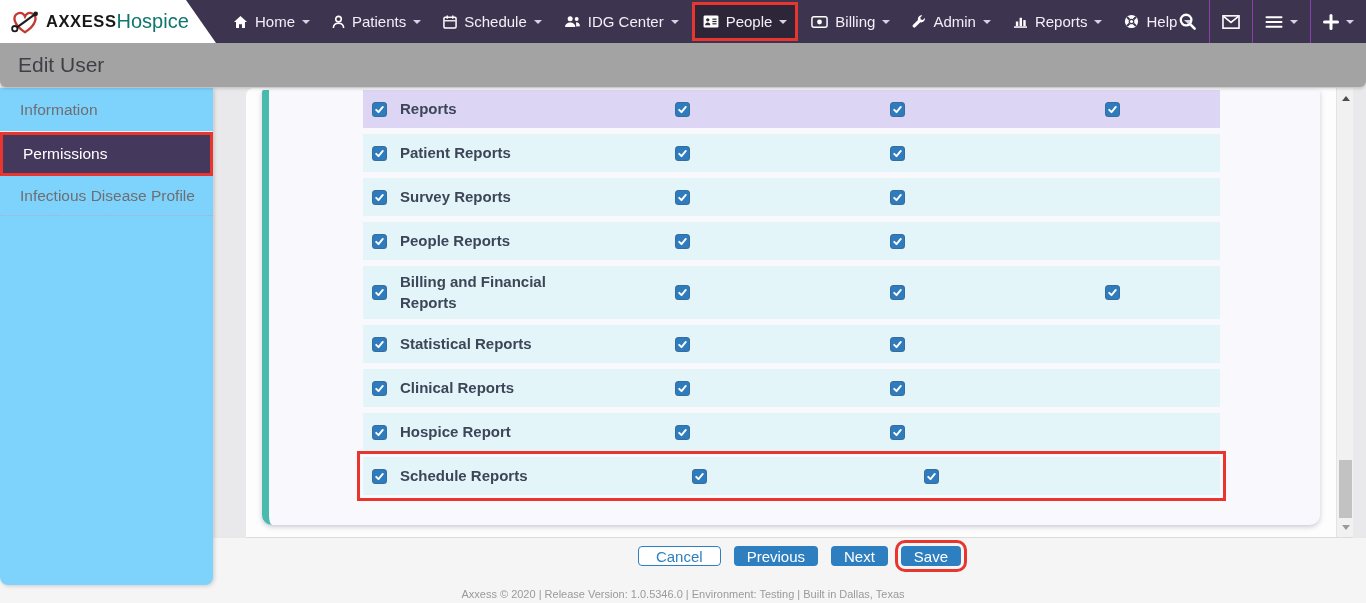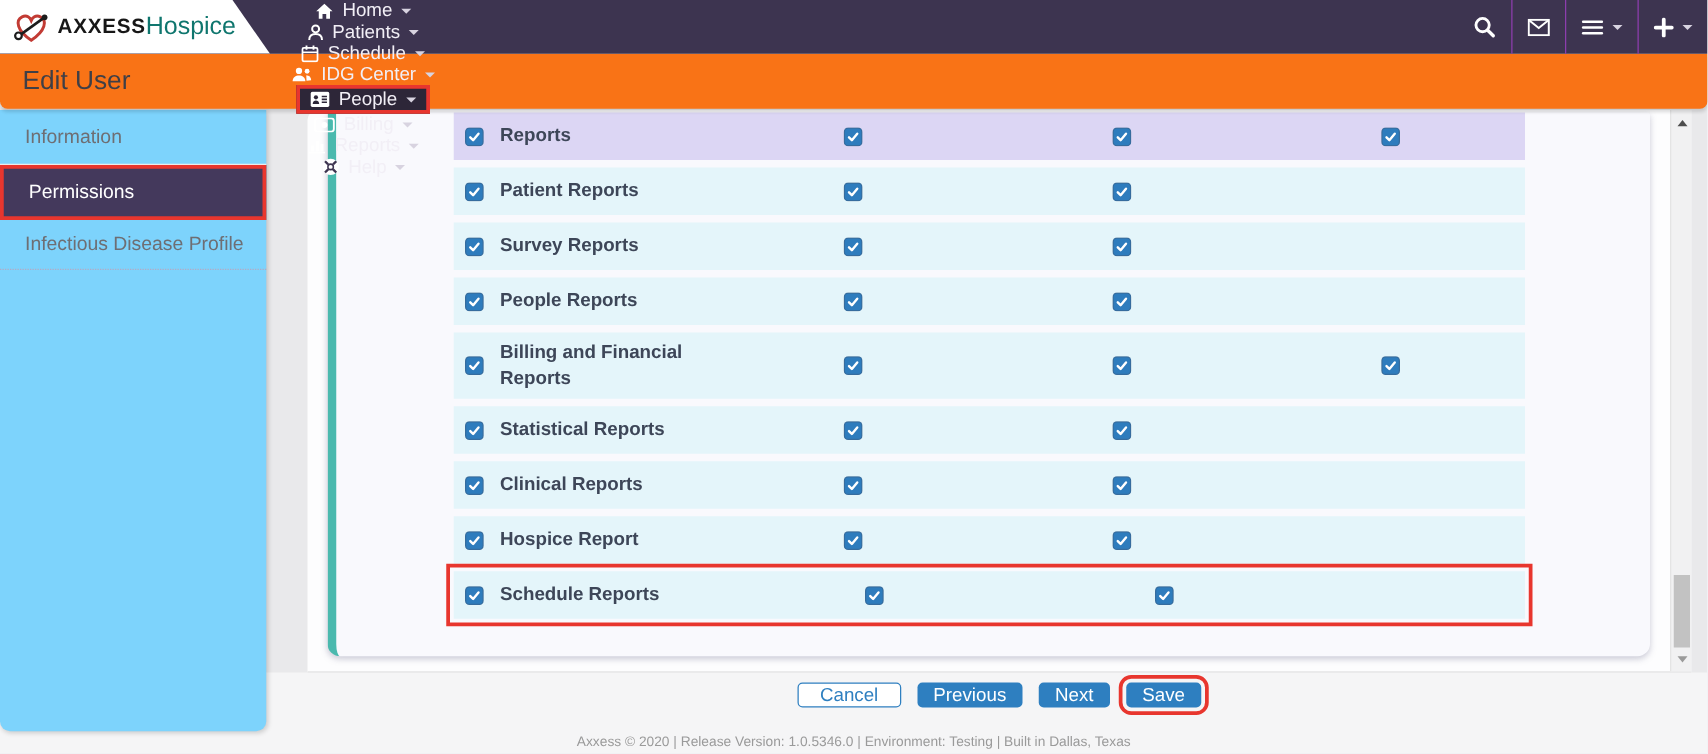--- a/index.html
+++ b/index.html
@@ -5,32 +5,32 @@
   * { margin:0; padding:0; box-sizing:border-box; }
   html,body { width:1366px; height:603px; overflow:hidden; }
   body { font-family:"Liberation Sans", sans-serif; background:#e9e9eb; position:relative; }
 
   
   .navbar { position:absolute; left:0; top:0; width:1366px; height:43px; background:#3d3450; z-index:5; }
   .brand-wrap { position:absolute; left:0; top:0; width:216px; height:43px; background:#ffffff;
     clip-path:polygon(0 0, 186px 0, 216px 43px, 0 43px); display:flex; align-items:center; padding-left:9px; }
   .brand-bold { font-size:16.5px; font-weight:800; letter-spacing:.6px; color:#171717; margin-left:5px; }
   .brand-light { font-size:20px; font-weight:400; color:#0f766e; }
-  .nav-items { position:absolute; left:222px; top:0; height:43px; display:flex; align-items:center;flex-direction:column; }
+  .nav-items { position:absolute; left:222px; top:0; height:43px; display:flex; align-items:center; }
   .nav-item { display:flex; align-items:center; color:#f2eff6; font-size:15px; padding:0 11px; height:43px; cursor:pointer; white-space:nowrap; }
   .nav-item .nicon { display:flex; margin-right:7px; }
   .nav-item.highlight { background:#2d2638; border:3px solid #e8362e; height:39px; padding:0 8px; margin:0 2px; }
   .caret { width:0; height:0; border-left:4px solid transparent; border-right:4px solid transparent;
     border-top:4px solid #d8d3e0; margin-left:7px; display:inline-block; }
   .nav-right { position:absolute; right:0; top:0; height:43px; display:flex; align-items:center; }
   .nav-ricon { display:flex; align-items:center; padding:0 12px; height:43px; cursor:pointer; }
   .nav-sep { width:1px; height:43px; background:#8d3dae; }
 
   
-  .pagebar { position:absolute; left:0; top:43px; width:1366px; height:44px; background:#f97316;
+  .pagebar { position:absolute; left:0; top:43px; width:1366px; height:44px; background:#a3a3a3;
     border-radius:0 0 6px 6px; box-shadow:0 2px 3px rgba(0,0,0,.14); z-index:4; }
   .pagebar h1 { font-size:21px; font-weight:400; color:#3f3f46; line-height:44px; padding-left:18px; }
 
   
   .band { position:absolute; left:0; top:538px; width:1366px; height:65px; background:#f5f5f6; z-index:0; }
 
   
   .sidebar { position:absolute; left:0; top:88px; width:213px; height:497px; background:#7dd3fc;
     border-radius:0 0 8px 8px; box-shadow:1px 1px 4px rgba(0,0,0,.18); z-index:2; }
   .sb-item { height:44px; line-height:44px; padding-left:20px; font-size:15.5px; color:#6e6e73;
@@ -156,20 +156,29 @@
           <svg width="17" height="12" viewBox="0 0 18 13">
             <rect x="0.8" y="0.8" width="16.4" height="11.4" rx="2.2" fill="none" stroke="#fff" stroke-width="1.6"></rect>
             <circle cx="9" cy="6.5" r="2.6" fill="#fff"></circle>
           </svg>
         </span>
         <span>Billing</span>
         <span class="caret"></span>
       </div>
       <div class="nav-item">
         <span class="nicon">
+          <svg width="14" height="14" viewBox="0 0 16 16">
+            <path d="M14.8 4.2 a4.2 4.2 0 0 1-5.3 4.1 L4 13.8 a1.9 1.9 0 1 1-2.7-2.7 L6.8 5.6 a4.2 4.2 0 0 1 5-5.1 L9.5 2.8 l0.5 2.3 2.3 0.5 2.3-2.3 q0.2 0.4 0.2 0.9 Z" fill="#fff"></path>
+          </svg>
+        </span>
+        <span>Admin</span>
+        <span class="caret"></span>
+      </div>
+      <div class="nav-item">
+        <span class="nicon">
           <svg width="15" height="13" viewBox="0 0 16 14">
             <line x1="1" y1="13" x2="15" y2="13" stroke="#fff" stroke-width="1.6"></line>
             <rect x="3" y="7" width="2.6" height="5" fill="#fff"></rect>
             <rect x="7" y="3" width="2.6" height="9" fill="#fff"></rect>
             <rect x="11" y="5.5" width="2.6" height="6.5" fill="#fff"></rect>
           </svg>
         </span>
         <span>Reports</span>
         <span class="caret"></span>
       </div>

